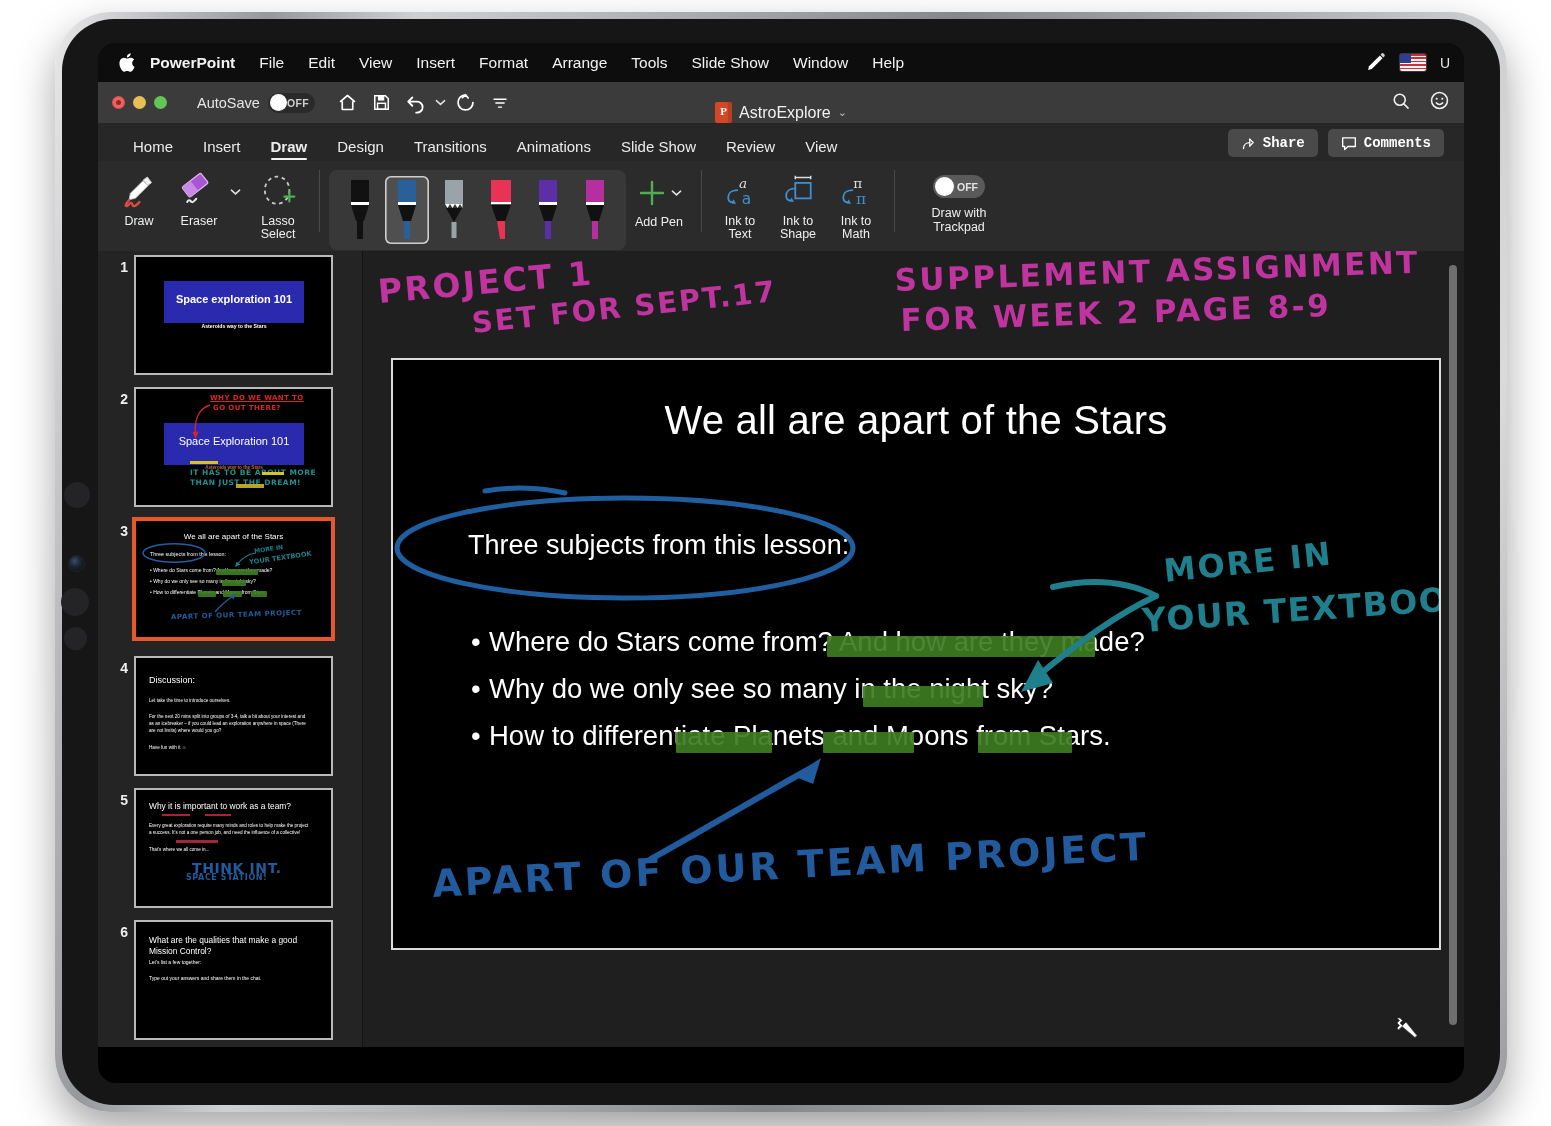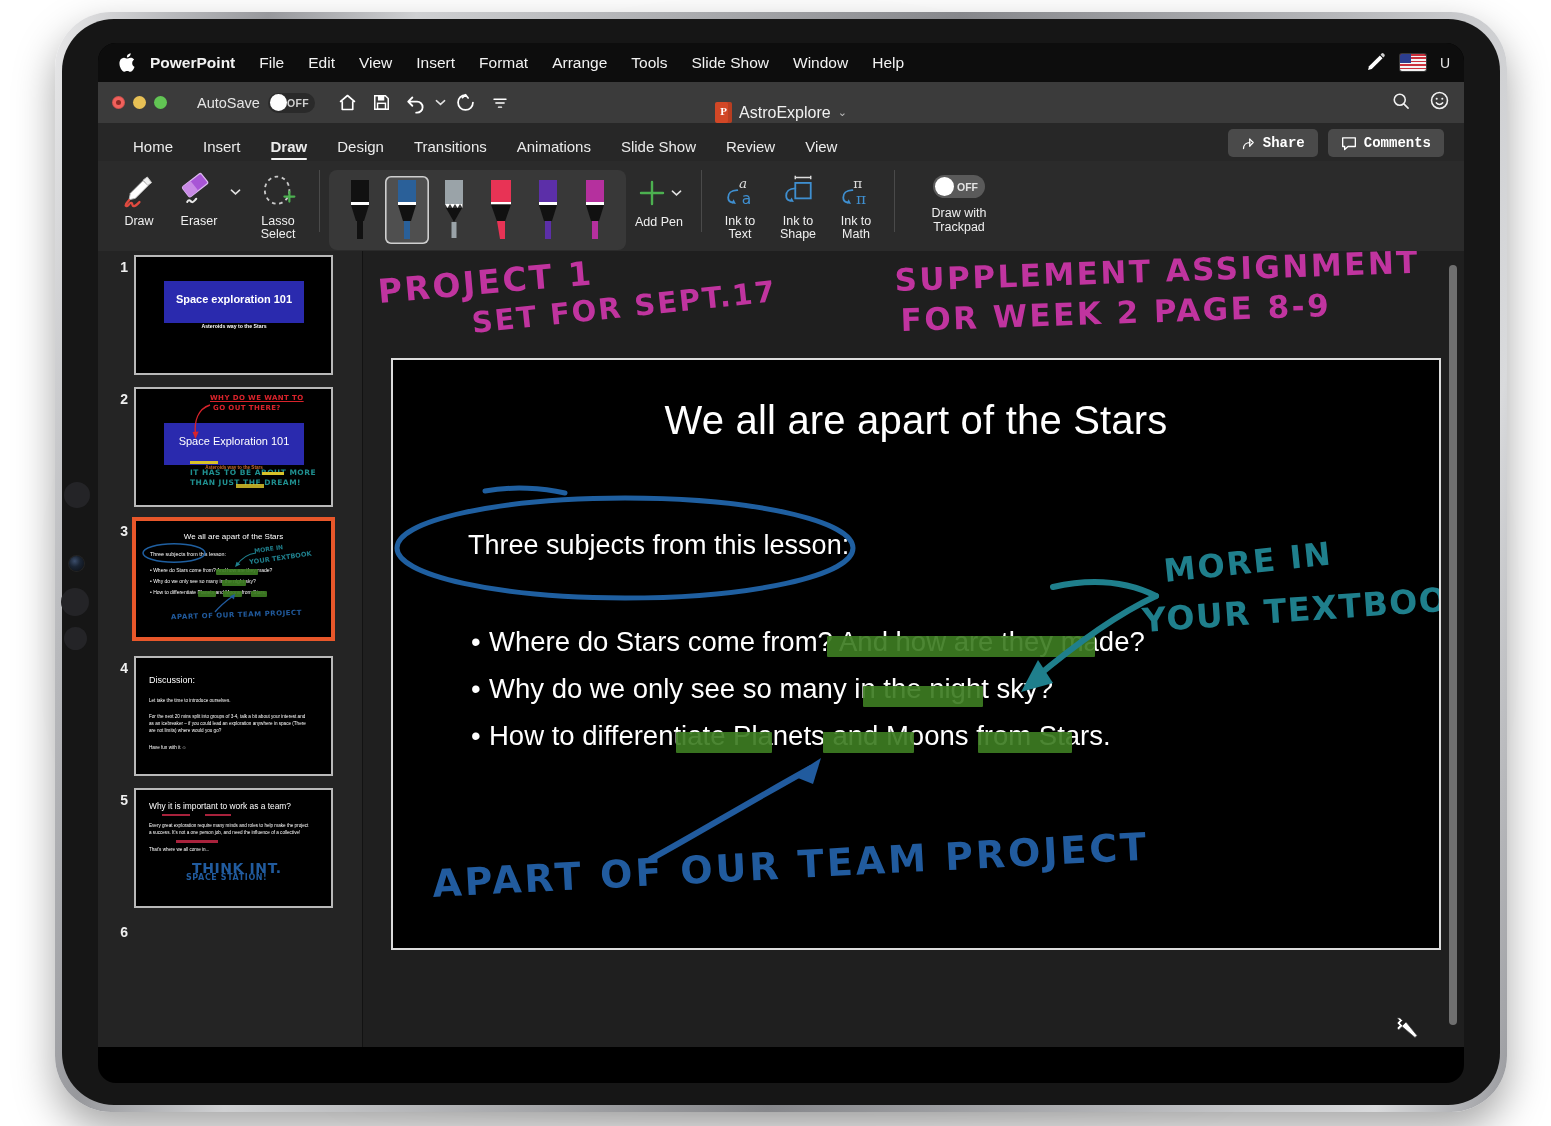--- a/index.html
+++ b/index.html
@@ -510,20 +510,26 @@
             <div style="position:absolute;left:13px;top:32px;width:162px;color:#fff;font-size:4.6px;line-height:7px;">Every great exploration require many minds and roles to help make the project a success.  It's not a one person job, and need the influence of a collective!</div>
             <div style="position:absolute;left:40px;top:50px;width:42px;height:3px;background:#a8223c;"></div>
             <div style="position:absolute;left:13px;top:57px;width:162px;color:#fff;font-size:4.6px;">That's where we all come in...</div>
             <div class="hand" style="position:absolute;left:56px;top:70px;color:#215b9e;font-size:14px;letter-spacing:.6px;">THINK INT.</div>
             <div class="hand" style="position:absolute;left:50px;top:83px;color:#215b9e;font-size:8px;letter-spacing:.6px;">SPACE STATION!</div>
           </div>
         </div>
 
         <div class="thumb-row" style="padding-top:16px;">
           <div class="thumb-num">6</div>
+          <div class="thumb">
+            <div style="position:absolute;left:13px;top:13px;color:#fff;font-size:8.4px;">What are the qualities that make a good</div>
+            <div style="position:absolute;left:13px;top:24px;color:#fff;font-size:8.4px;">Mission Control?</div>
+            <div style="position:absolute;left:13px;top:37px;color:#fff;font-size:5px;">Let's list a few together:</div>
+            <div style="position:absolute;left:13px;top:53px;color:#fff;font-size:5px;">Type out your answers and share them in the chat.</div>
+          </div>
         </div>
       </div>
 
       <div id="editor-pane">
 
         <svg id="ink-top" viewBox="0 0 1090 110">
           <text class="hand" x="16" y="52" fill="#c0349f" font-size="33" letter-spacing="2.5" transform="rotate(-5 16 52)">PROJECT 1</text>
           <text class="hand" x="110" y="82" fill="#c0349f" font-size="29" letter-spacing="2" transform="rotate(-6 110 82)">SET FOR SEPT.17</text>
           <text class="hand" x="532" y="40" fill="#c0349f" font-size="31" letter-spacing="2.5" transform="rotate(-2 532 40)">SUPPLEMENT  ASSIGNMENT</text>
           <text class="hand" x="538" y="80" fill="#c0349f" font-size="31" letter-spacing="2.5" transform="rotate(-2 538 80)">FOR WEEK 2 PAGE 8-9</text>

